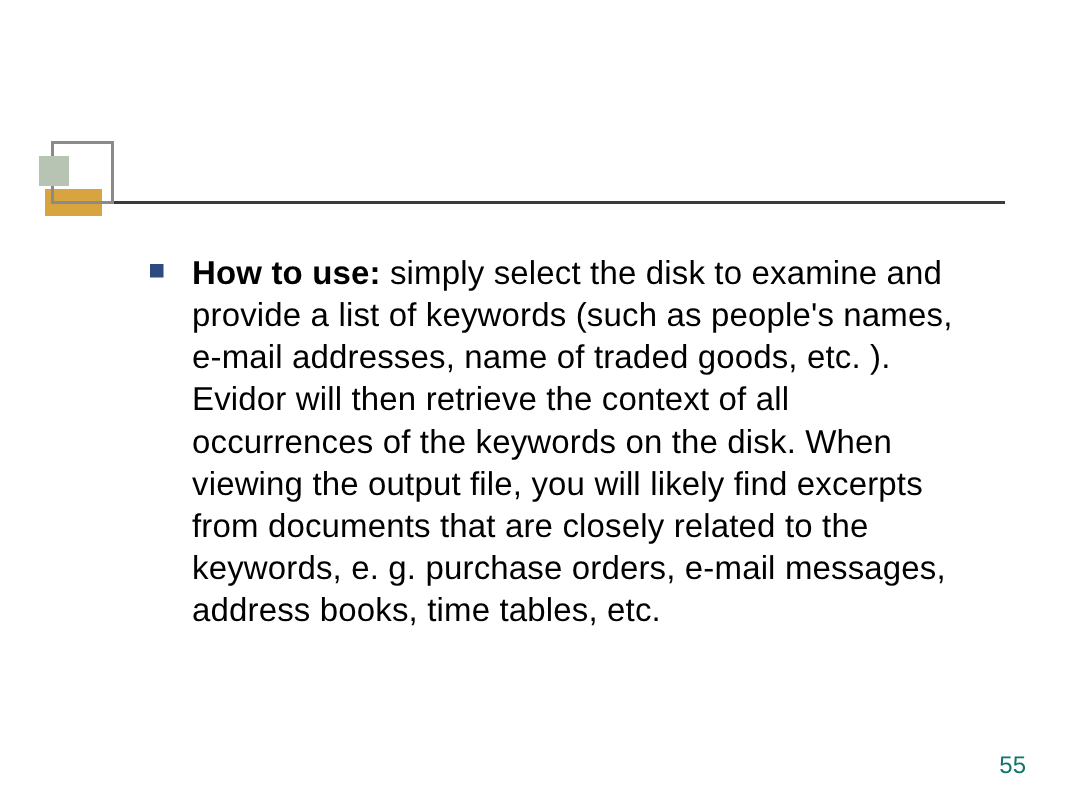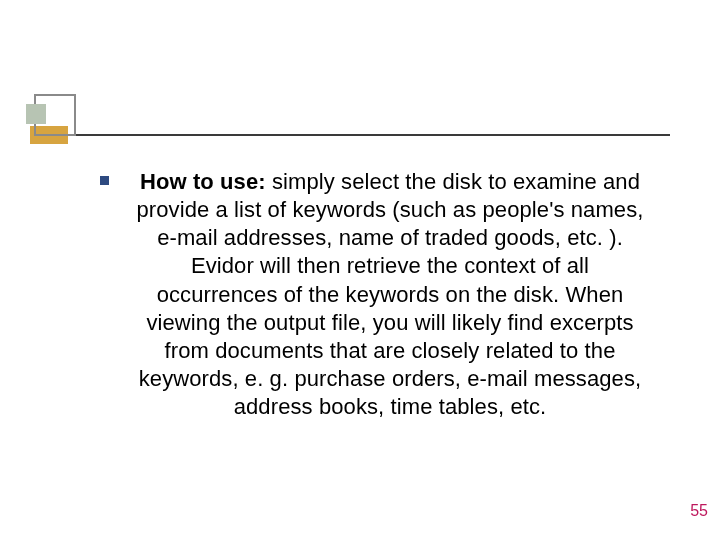--- a/index.html
+++ b/index.html
@@ -9,21 +9,20 @@
     height: 540px;
     background: #ffffff;
     font-family: Verdana, Arial, sans-serif;
     position: relative;
     overflow: hidden;
   }
   .slide {
     position: relative;
     width: 720px;
     height: 540px;
-    text-align: center;
   }
   
   .deco {
     position: absolute;
   }
   .deco.thin-line {
     top: 134px;
     left: 30px;
     width: 640px;
     height: 2px;
@@ -72,24 +71,24 @@
     color: #000;
     margin: 0;
     padding-left: 36px;
     letter-spacing: 0.1px;
   }
   .body-text .bold-lead {
     font-weight: bold;
   }
   .page-number {
     position: absolute;
-    right: 12px;
+    right: 36px;
     bottom: 20px;
     font-size: 16px;
-    color: #be185d;
+    color: #0f766e;
   }
 </style>
 </head>
 <body>
 
 <div class="slide">
 
   <div class="deco thin-line"></div>
   <div class="deco short-bar"></div>
   <div class="deco big-square-outline"></div>

